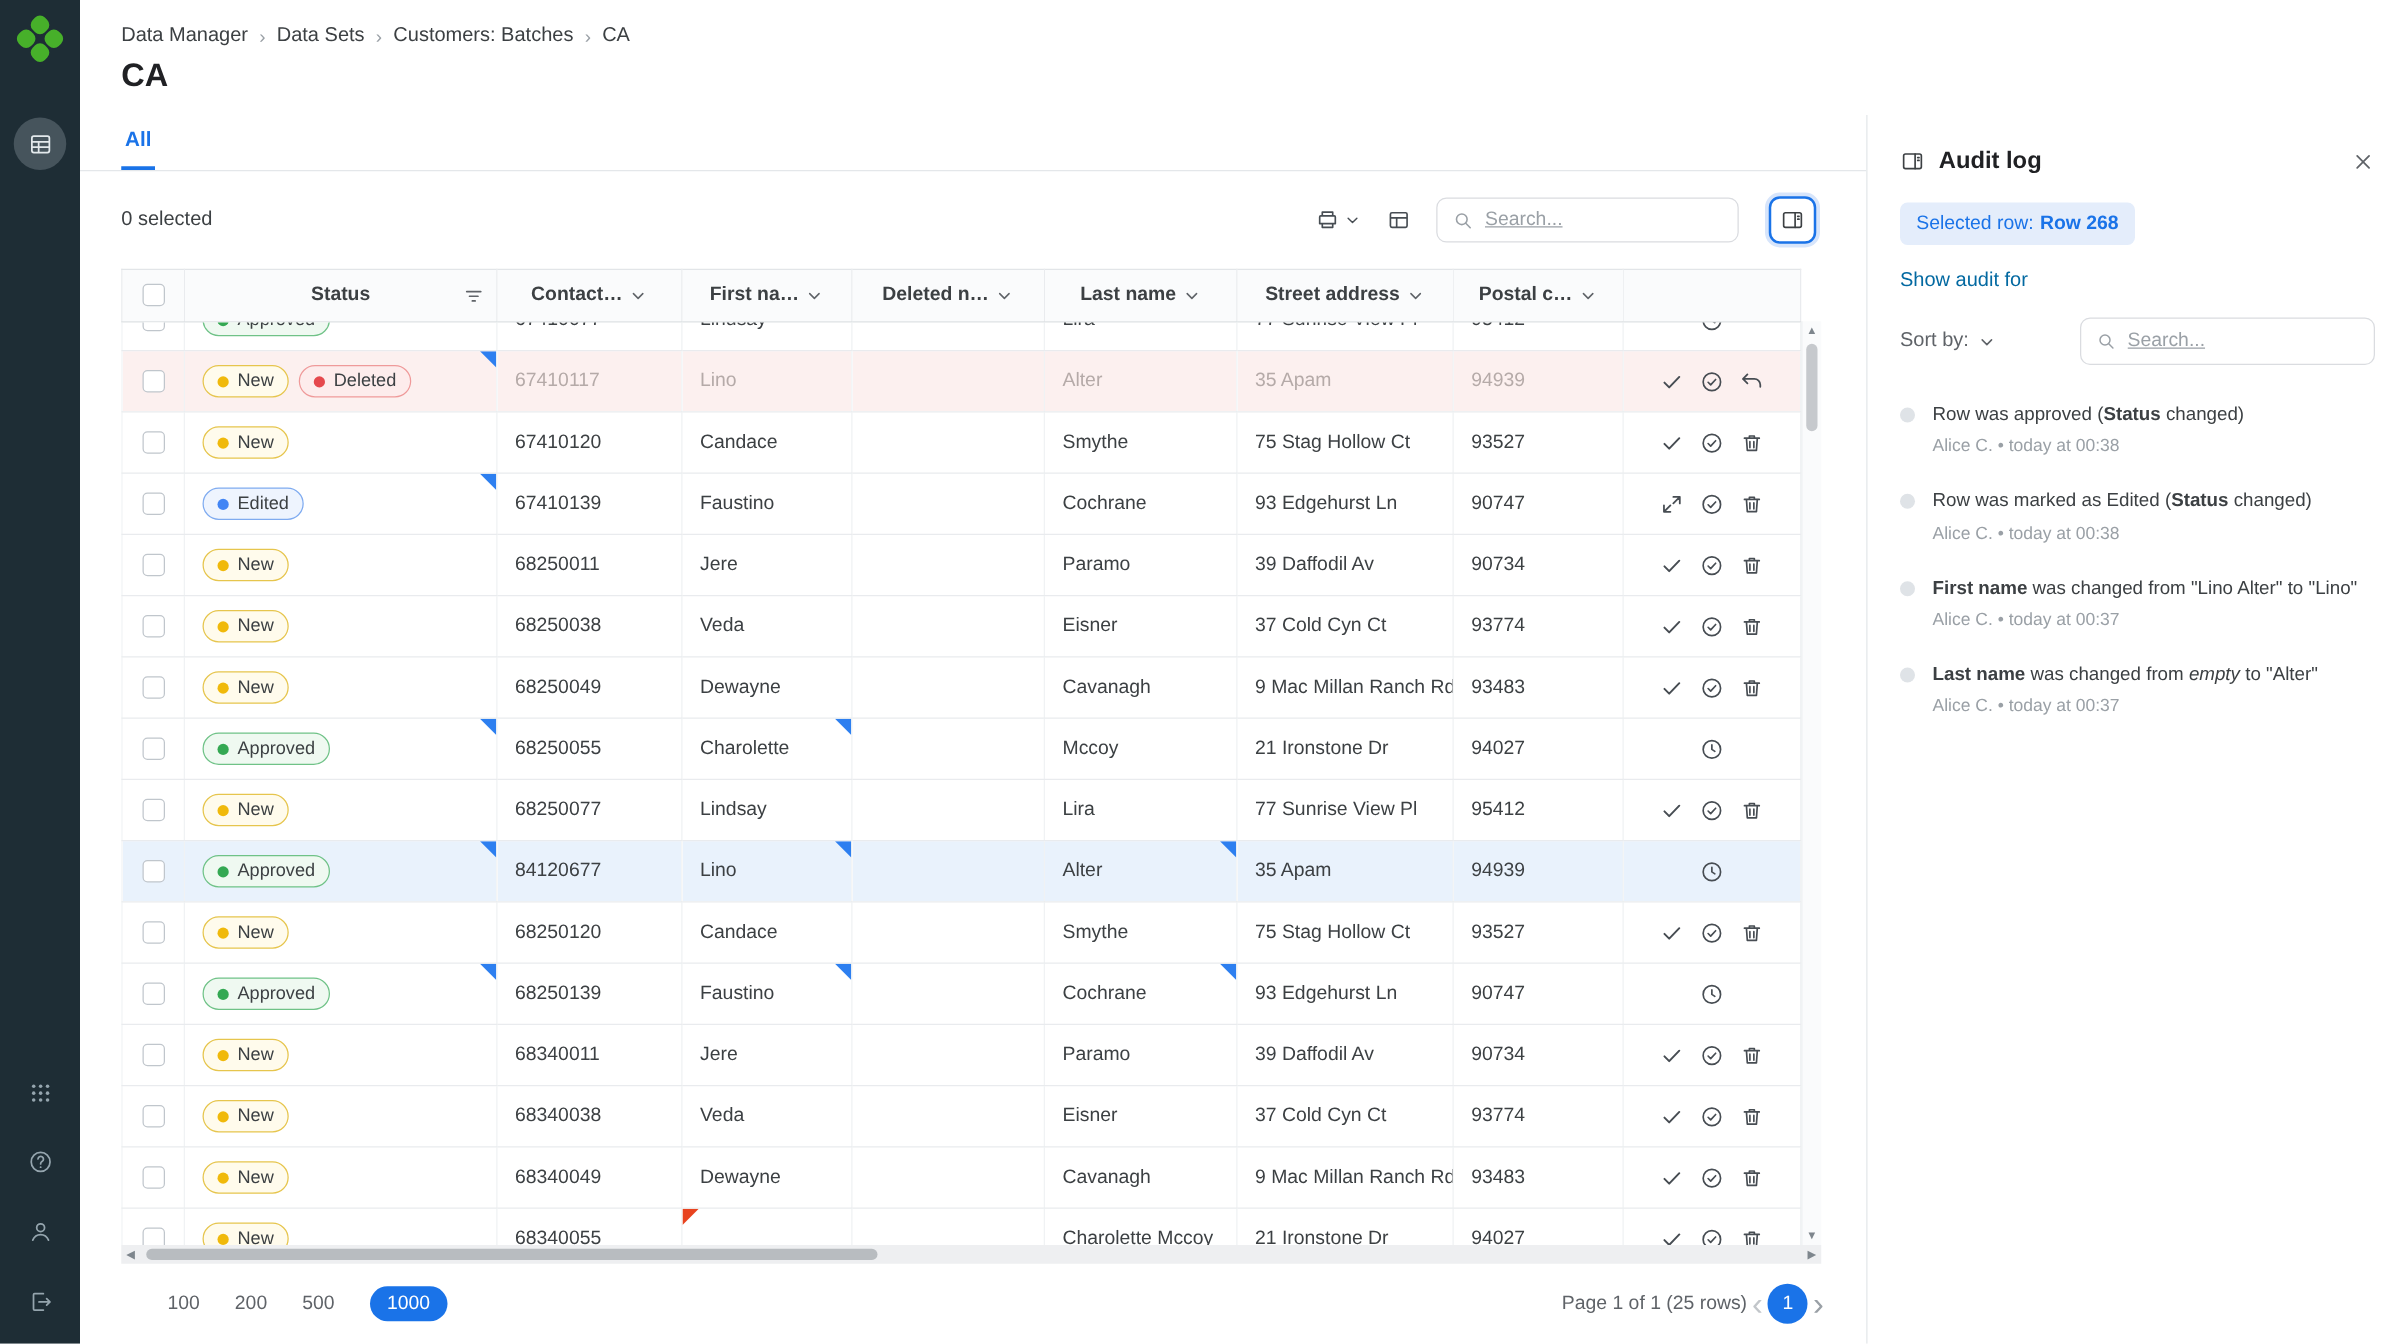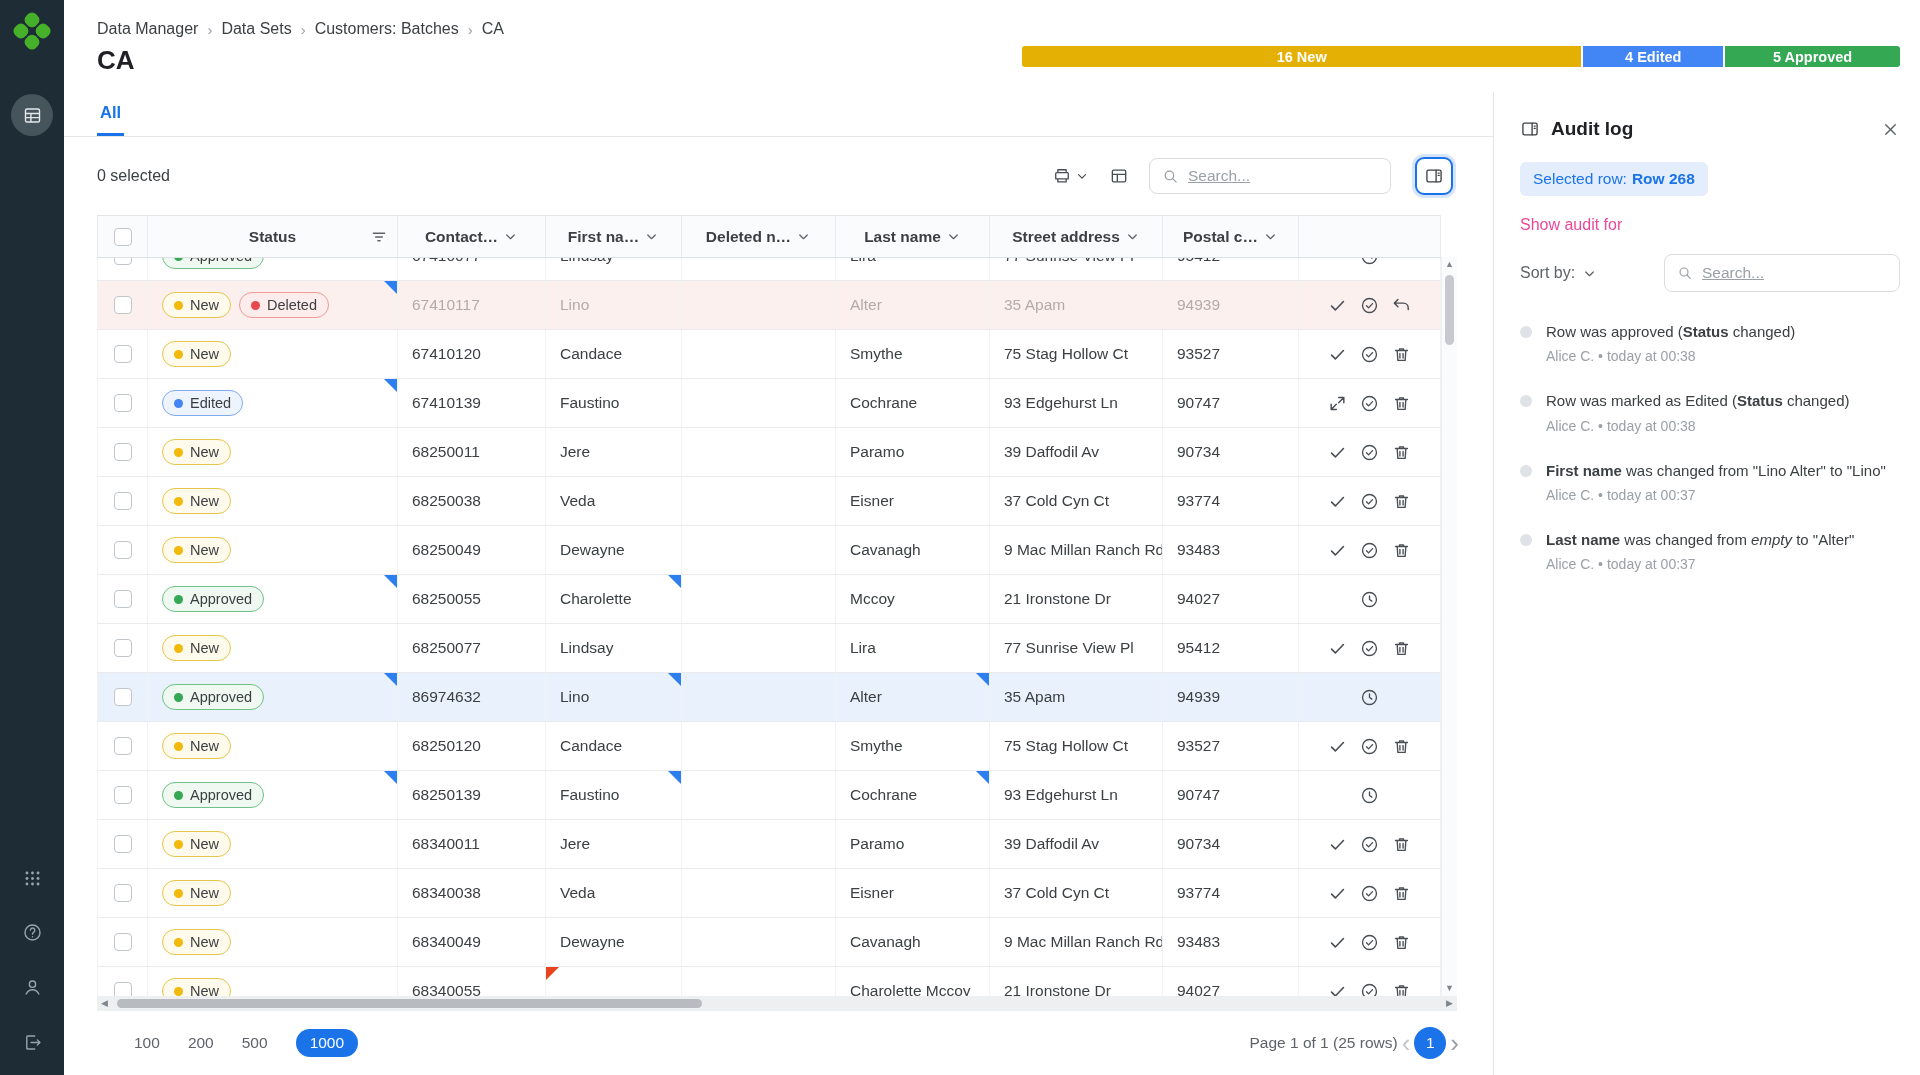--- a/index.html
+++ b/index.html
@@ -120,21 +120,21 @@
   
   .audit-panel { width:427px; flex-shrink:0; border-left:1px solid #E4E7EA; padding:26px 20px 0 26px;
                  display:flex; flex-direction:column; overflow:hidden; }
   .ap-header { display:flex; align-items:center; gap:11px; color:#3C4043; }
   .ap-title { font-size:19px; font-weight:700; color:#202124; }
   .ap-close { margin-left:auto; color:#5F6368; cursor:pointer; display:flex; }
   .ap-chip { margin-top:22px; align-self:flex-start; background:#E4EDFB; color:#1A73E8;
              font-size:15.5px; padding:8px 13px; border-radius:6px; }
   .ap-chip b { margin-left:5px; }
   .ap-row { margin-top:20px; display:flex; align-items:center; justify-content:space-between; }
-  .ap-label { color:#ec4899; font-size:16px; }
+  .ap-label { color:#0369a1; font-size:16px; }
   .ap-select { width:272px; height:40px; border:1px solid #D5D9DD; border-radius:8px; background:#fff;
                display:flex; align-items:center; justify-content:space-between; padding:0 12px;
                font-size:15.5px; color:#3C4043; cursor:pointer; }
   .ap-select .chev { color:#5F6368; display:flex; }
   .ap-sort { display:flex; align-items:center; gap:7px; color:#5F6368; font-size:16px; cursor:pointer; }
   .ap-search { width:236px; height:38px; }
   .ap-entries { margin-top:30px; display:flex; flex-direction:column; gap:27px; overflow:hidden; }
   .entry { display:flex; gap:14px; }
   .entry-dot { width:12px; height:12px; border-radius:50%; background:#DFE3E7; margin-top:4px; flex-shrink:0; }
   .entry-text { font-size:15px; color:#3C4043; line-height:1.35; }
@@ -210,25 +210,20 @@
       <div class="breadcrumb">
           <span class="bc-item">Data Manager</span>
           <span class="bc-sep">›</span>
           <span class="bc-item">Data Sets</span>
           <span class="bc-sep">›</span>
           <span class="bc-item">Customers: Batches</span>
           <span class="bc-sep">›</span>
           <span class="bc-item current">CA</span>
         </div>
       <h1 class="page-title">CA</h1>
-      <div class="progress">
-          <div class="seg" style="background: rgb(228, 176, 4); width: 64%;">16 New</div>
-          <div class="seg" style="background: rgb(66, 133, 244); width: 16%;">4 Edited</div>
-          <div class="seg" style="background: rgb(52, 168, 83); width: 20%;">5 Approved</div>
-        </div>
     </header>
 
     <div class="content-row">
 
       <main class="main">
 
         <div class="tabbar">
           <div class="tab">All</div>
         </div>
 
@@ -664,21 +659,21 @@
                   <tr class="row selected">
                     <td class="cell-checkbox"><span class="checkbox"></span></td>
                     <td class="cell-status corner-edited">
                       <span class="badges">
                         <span class="badge" style="background: rgb(239, 249, 241); border-color: rgb(111, 194, 135);">
                           <span class="badge-dot" style="background: rgb(52, 168, 83);"></span>
                           <span>Approved</span>
                         </span>
                       </span>
                     </td>
-                    <td class="cell-num">86974632</td>
+                    <td class="cell-num">84120677</td>
                     <td class=" corner-edited">Lino</td>
                     <td></td>
                     <td class=" corner-edited">Alter</td>
                     <td>35 Apam</td>
                     <td>94939</td>
                     <td class="cell-actions">
                       <span class="actions">
                         <span class="icn">
                           <svg viewBox="0 0 24 24" width="19" height="19" fill="none" stroke="currentColor" stroke-width="1.7" stroke-linecap="round">
                             <circle cx="12" cy="12" r="8.8"></circle>

